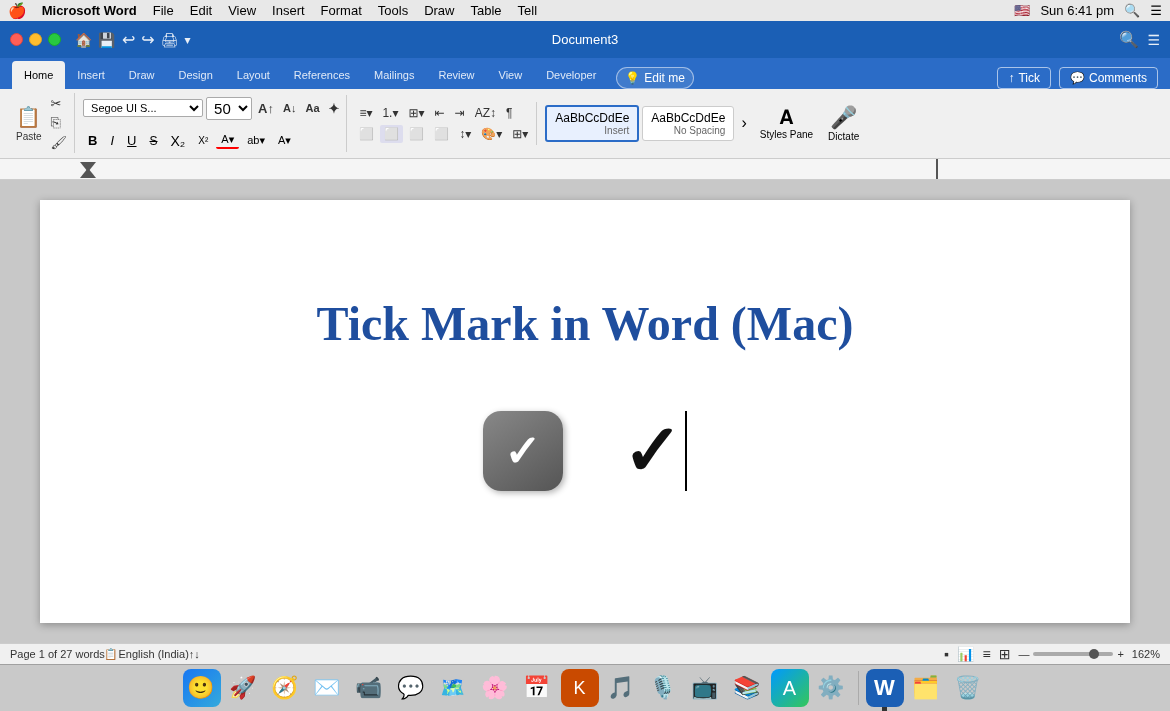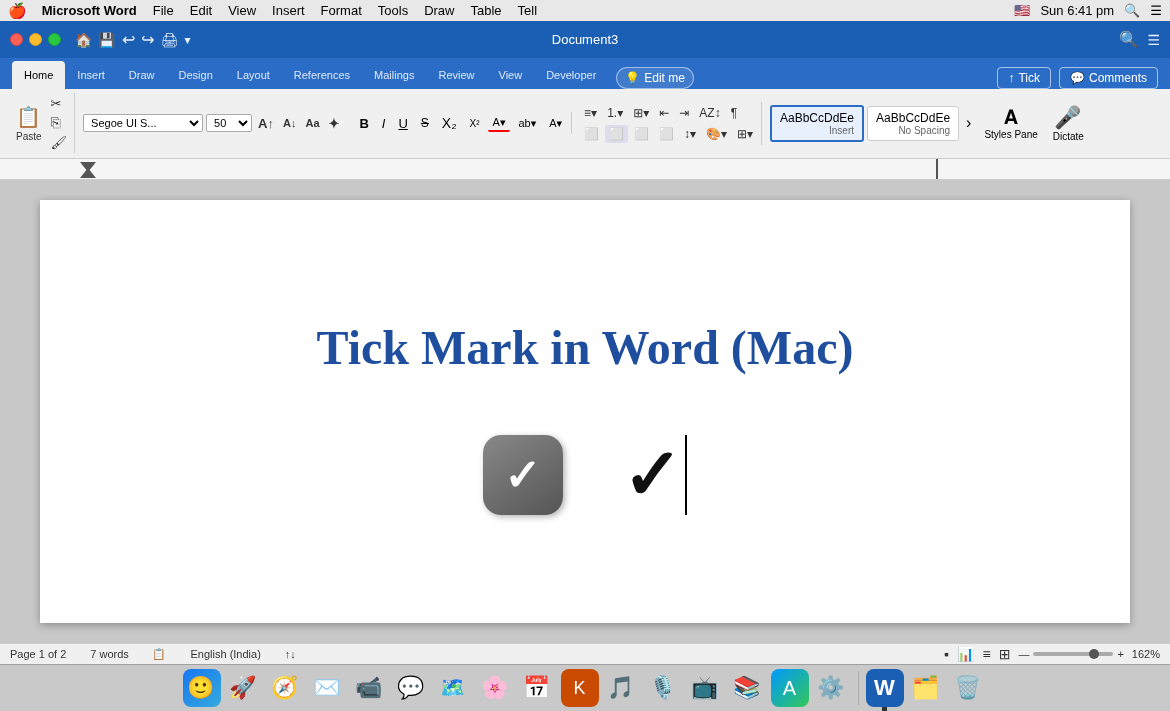--- a/index.html
+++ b/index.html
@@ -168,41 +168,41 @@
       color: #333;
       min-width: 28px;
       height: 54px;
     }
     .tb-btn-icon { font-size: 20px; margin-bottom: 2px; }
     .tb-btn-label { font-size: 10px; }
 
     
     .font-controls {
       display: flex;
-      flex-direction: row;
+      flex-direction: column;
       gap: 12px;
       padding: 2px 4px;
       border-right: 1px solid #ccc;
     }
     .font-row {
       display: flex;
       align-items: center;
       gap: 3px;
     }
     .font-select {
       font-size: 11px;
       padding: 1px 3px;
       border: 1px solid #aaa;
       border-radius: 2px;
       background: white;
       width: 120px;
       cursor: pointer;
     }
     .size-select {
-      font-size: 11px;
+      font-size: 15px;
       padding: 1px 3px;
       border: 1px solid #aaa;
       border-radius: 2px;
       background: white;
       width: 46px;
       cursor: pointer;
     }
     .font-size-btn {
       font-size: 13px;
       padding: 0 3px;
@@ -292,21 +292,21 @@
       justify-content: center;
       padding: 20px;
       overflow: hidden;
       position: relative;
     }
 
     #document {
       background: white;
       width: 1090px;
       height: 100%;
-      padding: 60px 80px;
+      padding: 36px 80px;
       box-shadow: 0 2px 8px rgba(0,0,0,0.3);
       position: relative;
       overflow: hidden;
     }
 
     .doc-title {
       font-size: 48px;
       font-weight: 700;
       color: #1f4e9e;
       text-align: center;
@@ -377,21 +377,21 @@
     #statusbar {
       width: 1170px;
       height: 22px;
       background: #f0f0f0;
       border-top: 1px solid #ccc;
       display: flex;
       align-items: center;
       padding: 0 10px;
       font-size: 11px;
       color: #333;
-      gap: 24px;
+      gap: 0;
     }
     .statusbar-right {
       margin-left: auto;
       display: flex;
       align-items: center;
       gap: 8px;
     }
     .zoom-control {
       display: flex;
       align-items: center;

